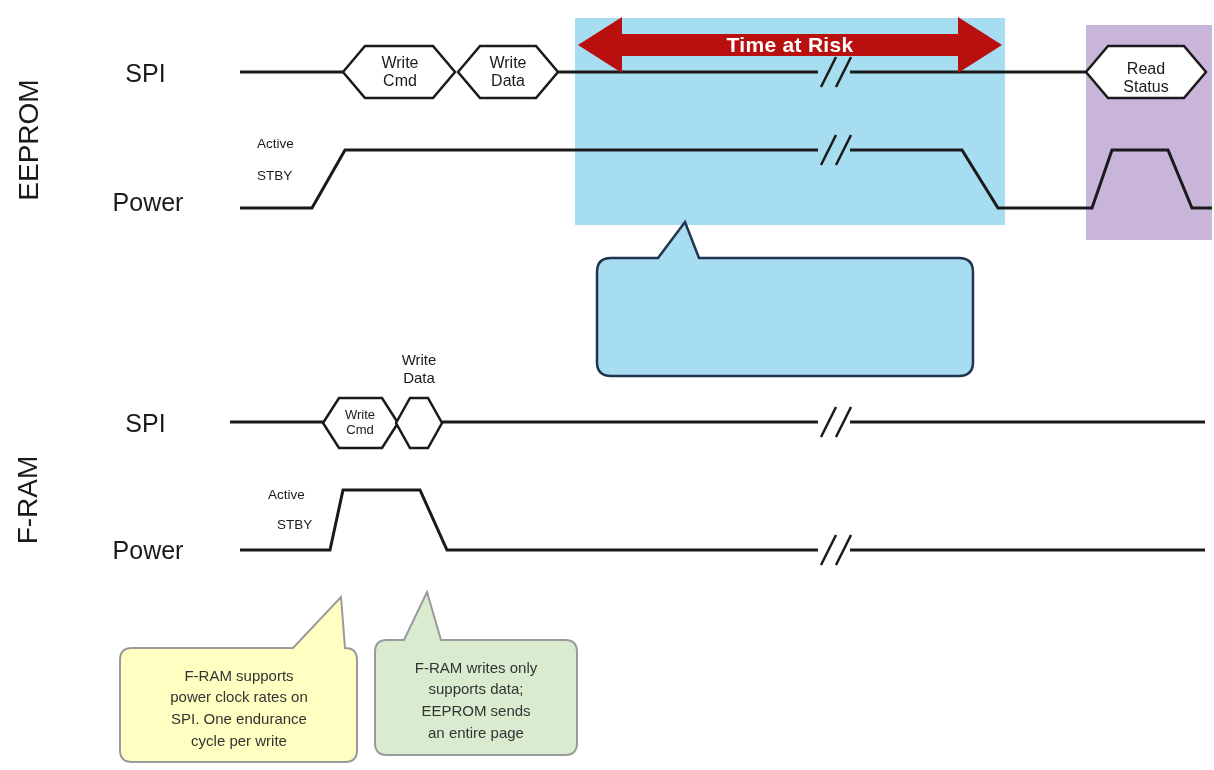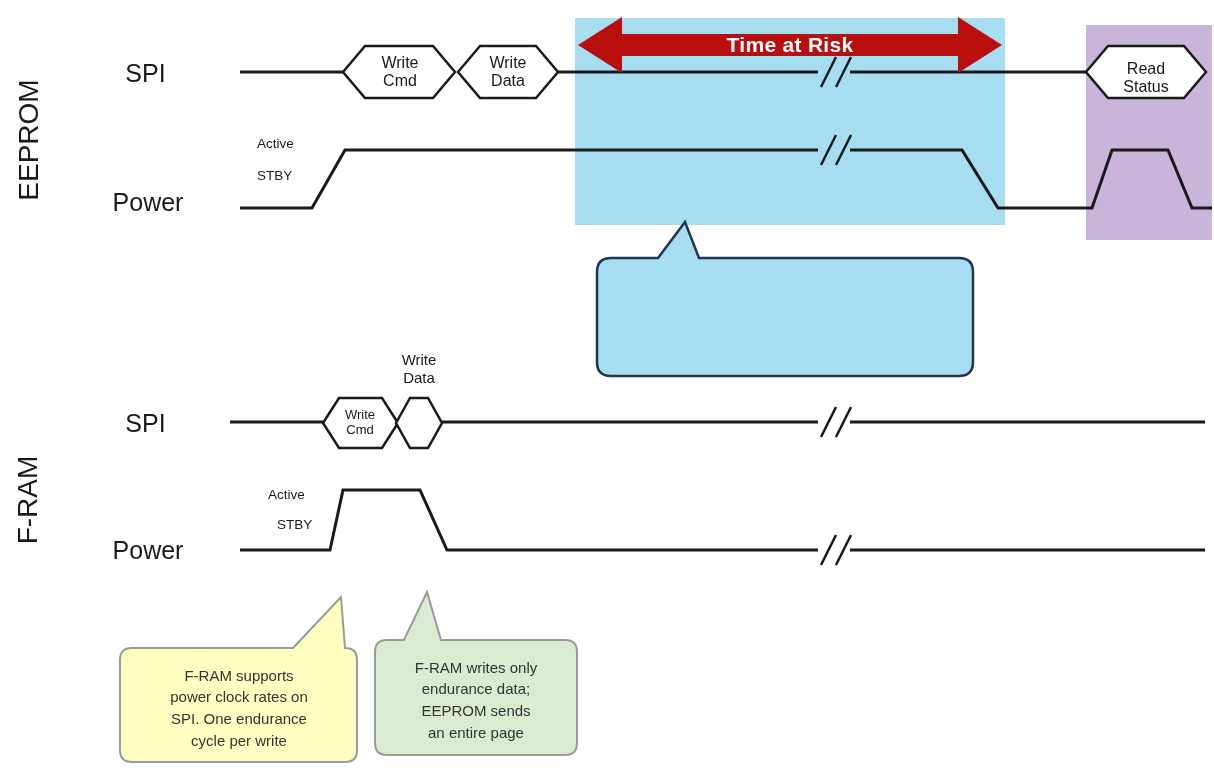--- a/index.html
+++ b/index.html
@@ -81,17 +81,17 @@
   <div class="txt hexsm-label center pre" style="left:390px; top:344px; width:58px; height:50px;">Write
 Data</div>
   <div class="txt hexxs-label center pre" style="left:328px; top:400px; width:64px; height:46px;">Write
 Cmd</div>
 
   <div class="txt callout-sm-text center pre" style="left:126px; top:658px; width:226px; height:100px;">F-RAM supports
 power clock rates on
 SPI. One endurance
 cycle per write</div>
   <div class="txt callout-sm-text center pre" style="left:379px; top:650px; width:194px; height:100px;">F-RAM writes only
-endurance data;
+supports data;
 EEPROM sends
 an entire page</div>
 
 </div>
 
 </body></html>

